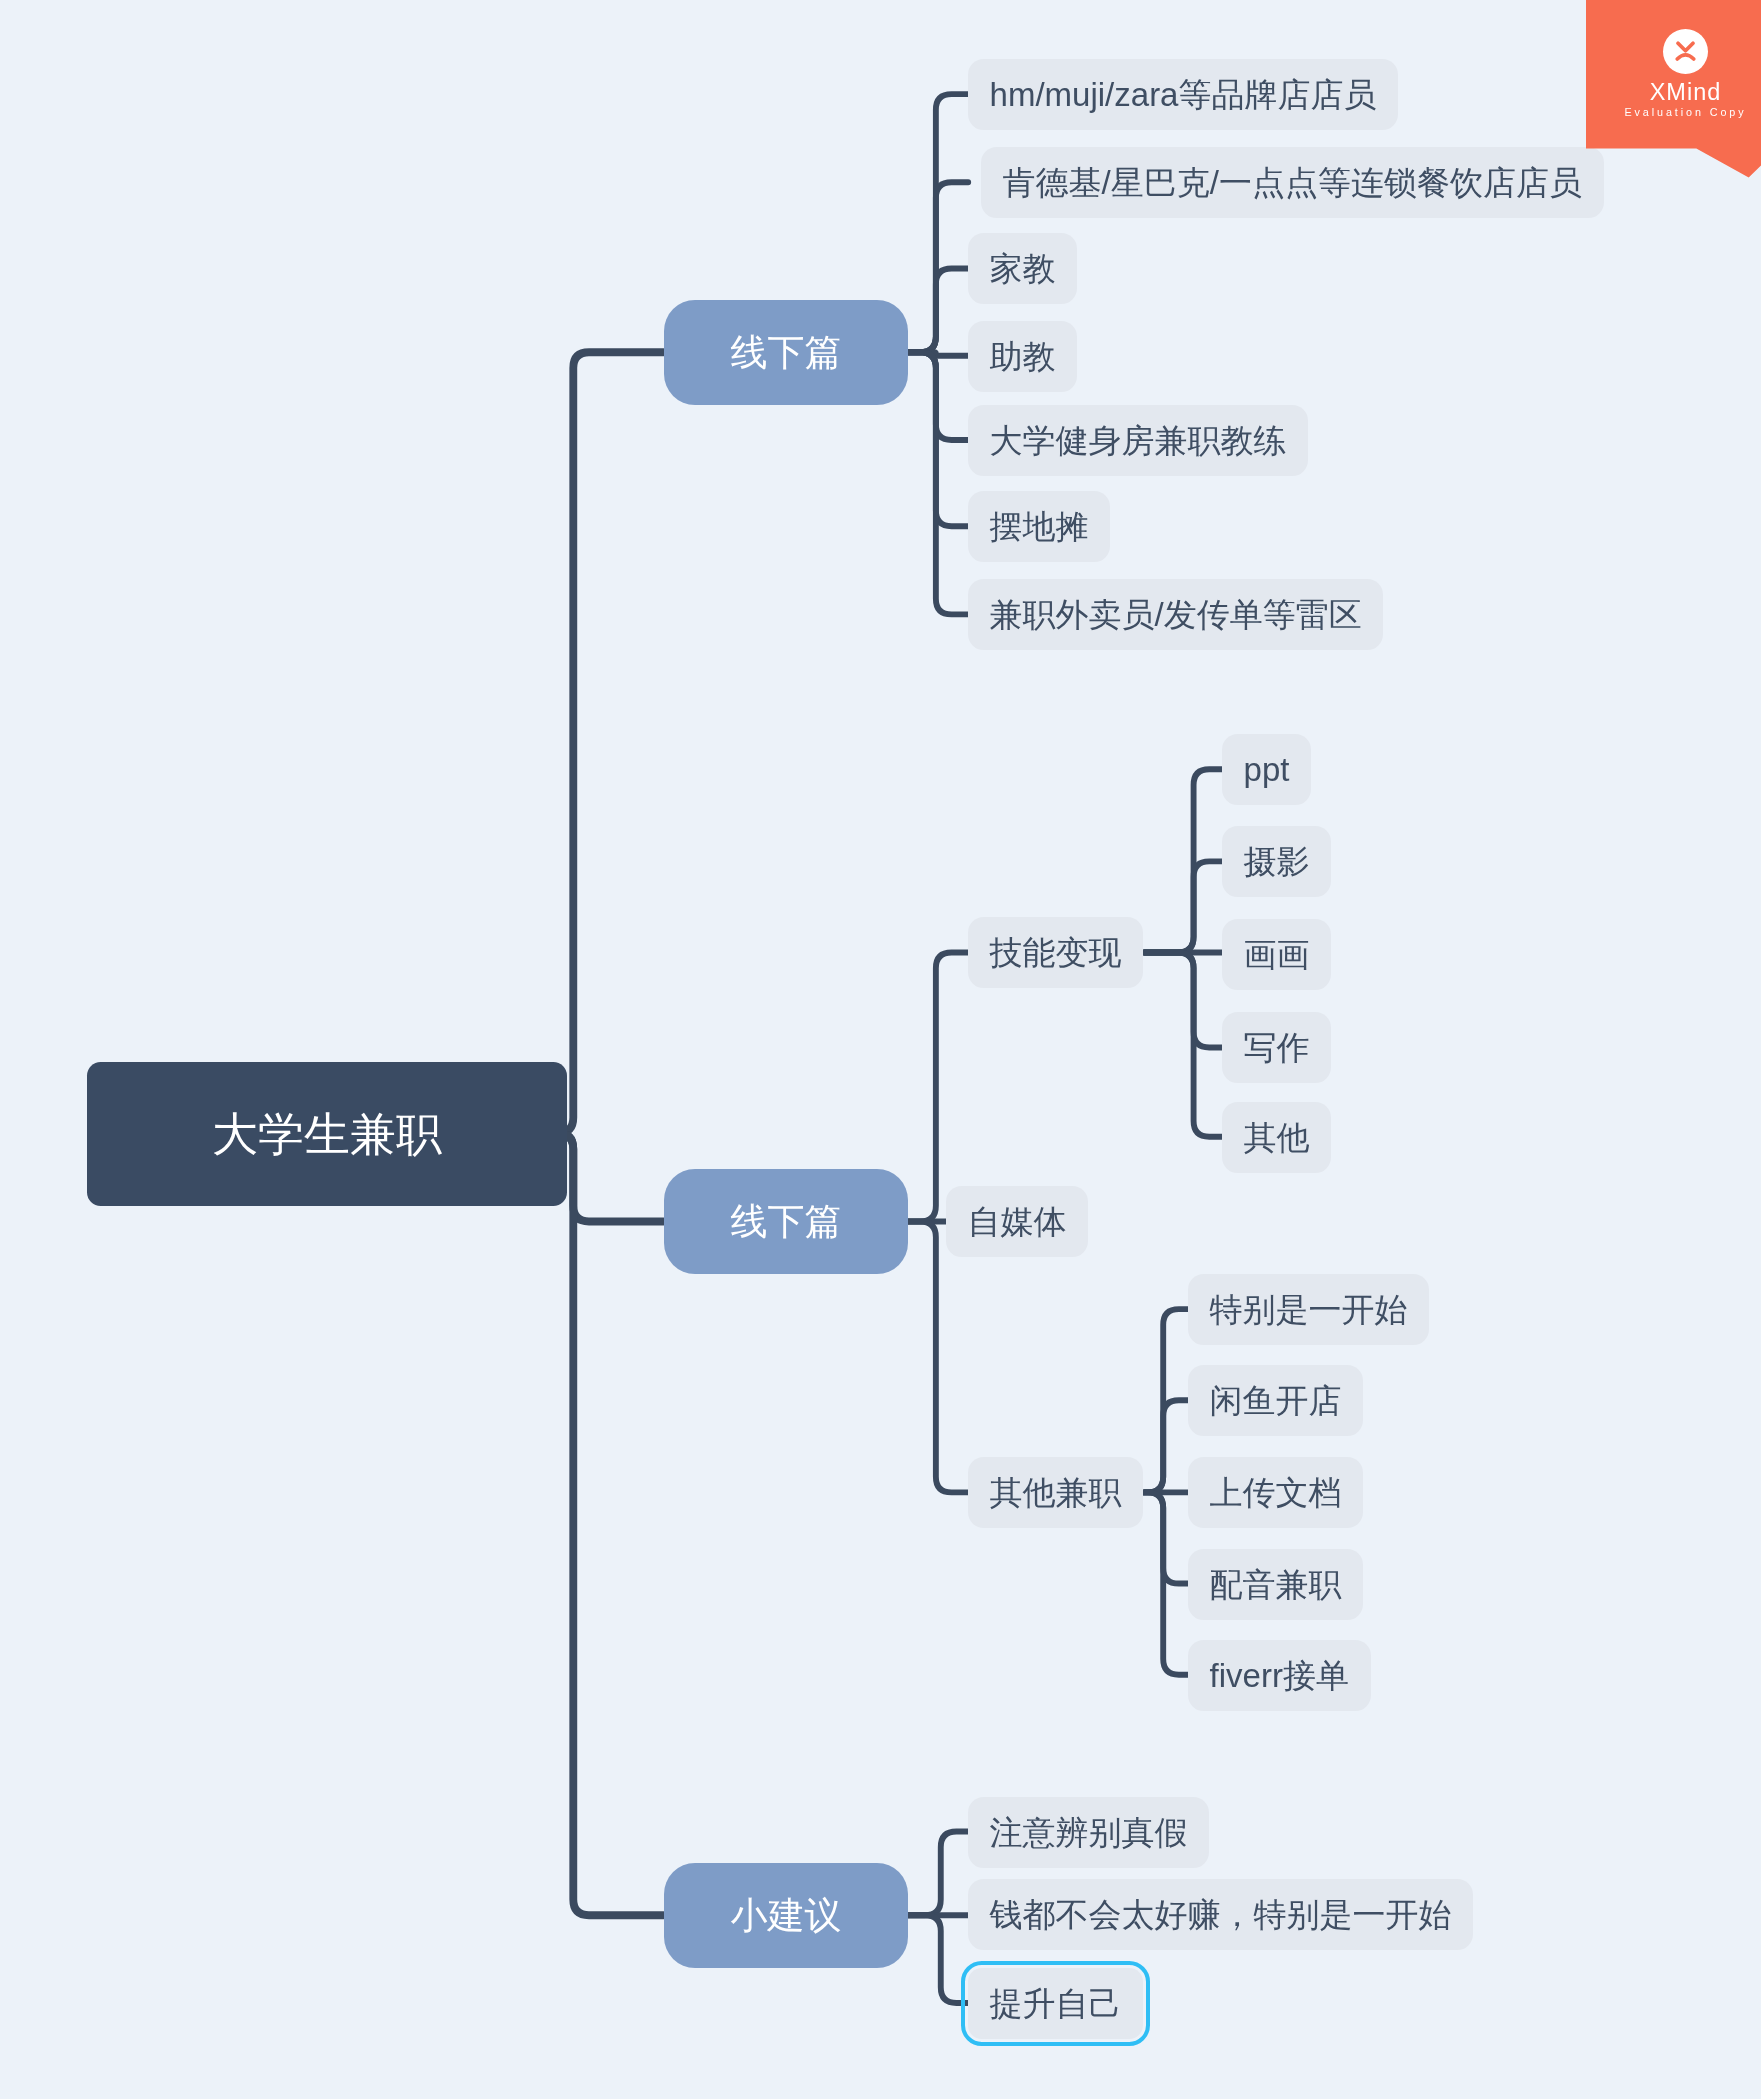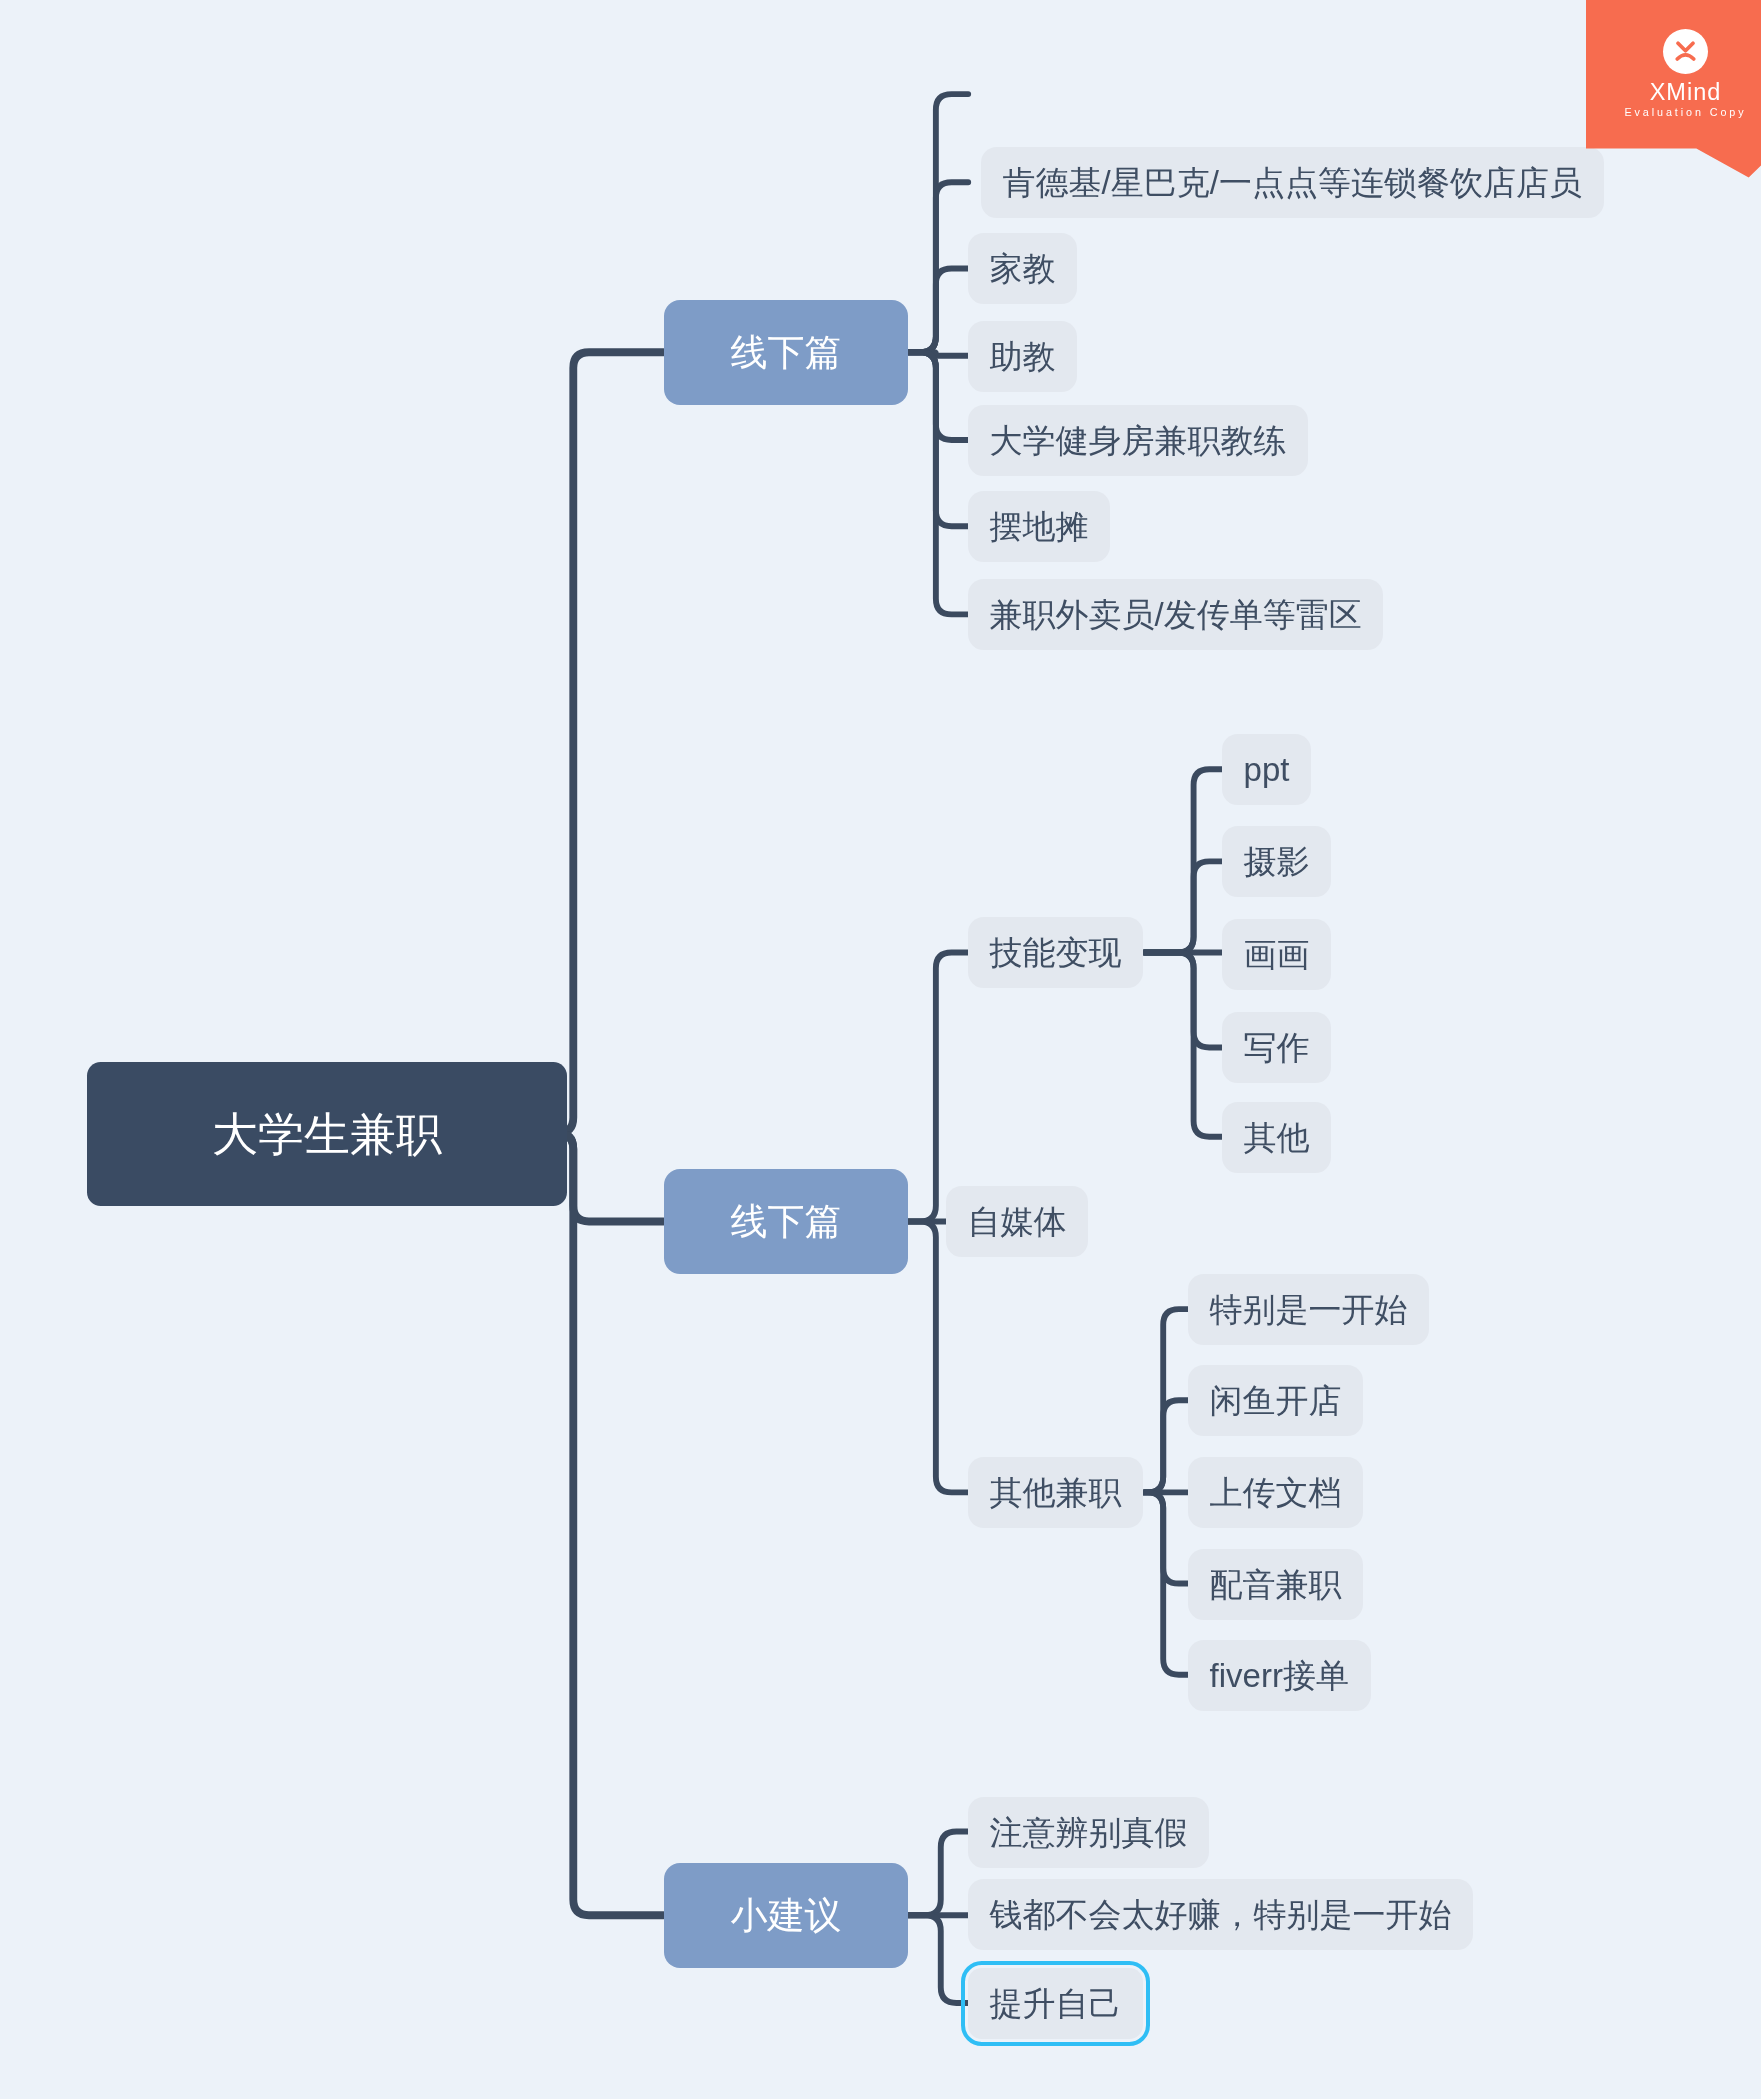--- a/index.html
+++ b/index.html
@@ -35,21 +35,21 @@
     border-radius:15.7px;
   }
   .branch{
     width:244px;
     height:105px;
     line-height:105px;
     text-align:center;
     background:#7E9CC7;
     color:#FFFFFF;
     font-size:37px;
-    border-radius:16px;
+    border-radius:31px;
   }
   .root{
     width:480px;
     height:144px;
     line-height:144px;
     text-align:center;
     background:#3A4B63;
     color:#FFFFFF;
     font-size:46px;
     border-radius:13.7px;
@@ -122,20 +122,21 @@
       <path d="M 926 1954.5 L 988 1954.5" fill="none" stroke="#3B4A5F" stroke-width="6" stroke-linecap="round"></path>
       <path d="M 926 1954.5 L 944 1954.5 Q 960 1954.5 960 1970.5 L 960 2028 Q 960 2044 976 2044 L 988 2044" fill="none" stroke="#3B4A5F" stroke-width="6" stroke-linecap="round"></path>
     </svg>
 
   <div class="node root" id="n-root" style="left:57px;top:1062px">大学生兼职</div>
 
   <div class="node branch" id="n-b0" style="left:664px;top:300px">线下篇</div>
   <div class="node branch" id="n-b1" style="left:664px;top:1169px">线下篇</div>
   <div class="node branch" id="n-b2" style="left:664px;top:1863px">小建议</div>
 
+  <div class="node leaf" id="n-a0" style="left:968px;top:59px">hm/muji/zara等品牌店店员</div>
   <div class="node leaf" id="n-a1" style="left:981px;top:147px">肯德基/星巴克/一点点等连锁餐饮店店员</div>
   <div class="node leaf" id="n-a2" style="left:968px;top:233px">家教</div>
   <div class="node leaf" id="n-a3" style="left:968px;top:321px">助教</div>
   <div class="node leaf" id="n-a4" style="left:968px;top:405px">大学健身房兼职教练</div>
   <div class="node leaf" id="n-a5" style="left:968px;top:491px">摆地摊</div>
   <div class="node leaf" id="n-a6" style="left:968px;top:579px">兼职外卖员/发传单等雷区</div>
 
   <div class="node leaf" id="n-s0" style="left:968px;top:917px">技能变现</div>
   <div class="node leaf" id="n-s1" style="left:946px;top:1186px">自媒体</div>
   <div class="node leaf" id="n-s2" style="left:968px;top:1457px">其他兼职</div>

